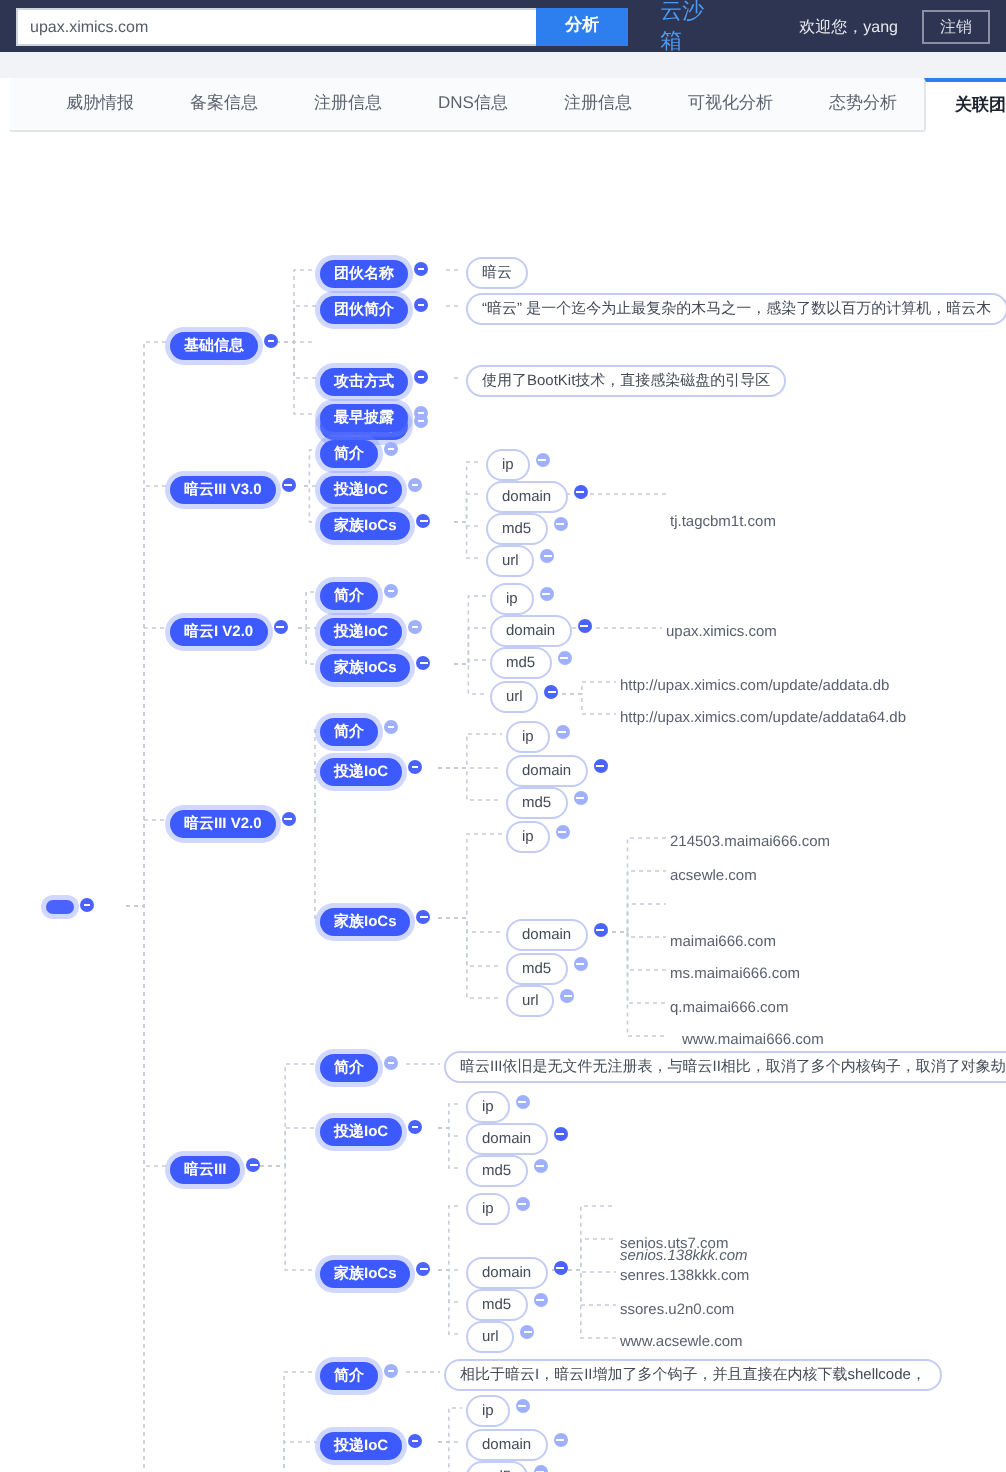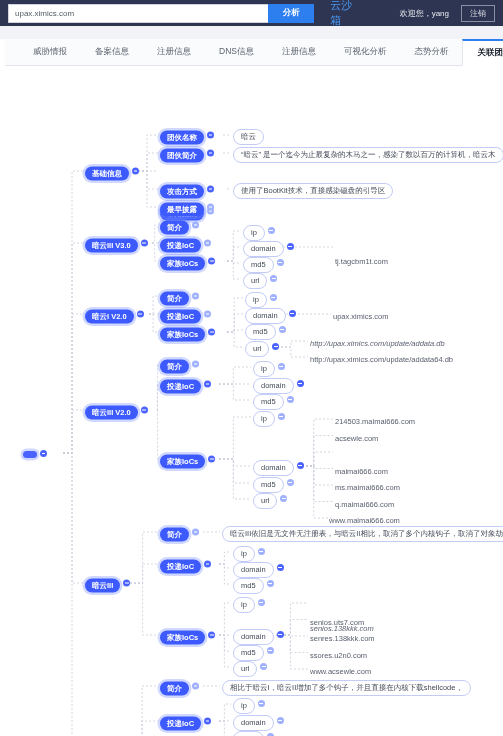--- a/index.html
+++ b/index.html
@@ -301,21 +301,21 @@
       <div class="node" style="left: 330px; top: 181px; margin-top: 12px;"><span class="pill plain">tj.tagcbm1t.com</span></div>
       <div class="node" style="left: 80px; top: 248px;"><span class="pill solid">暗云I V2.0</span><span class="toggle"></span></div>
       <div class="node" style="left: 155px; top: 230px;"><span class="pill solid">简介</span><span class="toggle lite"></span></div>
       <div class="node" style="left: 155px; top: 248px;"><span class="pill solid">投递IoC</span><span class="toggle lite"></span></div>
       <div class="node" style="left: 155px; top: 266px;"><span class="pill solid">家族IoCs</span><span class="toggle"></span></div>
       <div class="node" style="left: 240px; top: 232px;"><span class="pill outline">ip</span><span class="toggle lite"></span></div>
       <div class="node" style="left: 240px; top: 248px;"><span class="pill outline">domain</span><span class="toggle"></span></div>
       <div class="node" style="left: 240px; top: 264px;"><span class="pill outline">md5</span><span class="toggle lite"></span></div>
       <div class="node" style="left: 240px; top: 281px;"><span class="pill outline">url</span><span class="toggle"></span></div>
       <div class="node" style="left: 328px; top: 248px;"><span class="pill plain">upax.ximics.com</span></div>
-      <div class="node" style="left: 305px; top: 275px; font-style: italic;"><span class="pill plain">http://upax.ximics.com/update/addata.db</span></div>
+      <div class="node" style="left: 305px; top: 275px;"><span class="pill plain">http://upax.ximics.com/update/addata.db</span></div>
       <div class="node" style="left: 305px; top: 291px;"><span class="pill plain">http://upax.ximics.com/update/addata64.db</span></div>
       <div class="node" style="left: 80px; top: 344px;"><span class="pill solid">暗云III V2.0</span><span class="toggle"></span></div>
       <div class="node" style="left: 155px; top: 298px;"><span class="pill solid">简介</span><span class="toggle lite"></span></div>
       <div class="node" style="left: 155px; top: 318px;"><span class="pill solid">投递IoC</span><span class="toggle"></span></div>
       <div class="node" style="left: 155px; top: 393px;"><span class="pill solid">家族IoCs</span><span class="toggle"></span></div>
       <div class="node" style="left: 248px; top: 301px;"><span class="pill outline">ip</span><span class="toggle lite"></span></div>
       <div class="node" style="left: 248px; top: 318px;"><span class="pill outline">domain</span><span class="toggle"></span></div>
       <div class="node" style="left: 248px; top: 334px;"><span class="pill outline">md5</span><span class="toggle lite"></span></div>
       <div class="node" style="left: 248px; top: 351px;"><span class="pill outline">ip</span><span class="toggle lite"></span></div>
       <div class="node" style="left: 248px; top: 400px;"><span class="pill outline">domain</span><span class="toggle"></span></div>
@@ -338,20 +338,20 @@
       <div class="node" style="left: 155px; top: 655px;"><span class="pill solid">投递IoC</span><span class="toggle"></span></div>
       <div class="node" style="left: 228px; top: 638px;"><span class="pill outline">ip</span><span class="toggle lite"></span></div>
       <div class="node" style="left: 228px; top: 655px;"><span class="pill outline">domain</span><span class="toggle lite"></span></div>
       <div class="node" style="left: 228px; top: 671px;"><span class="pill outline">md5</span><span class="toggle lite"></span></div>
       <div class="node" style="left: 217px; top: 620px;"><span class="pill outline">相比于暗云I，暗云II增加了多个钩子，并且直接在内核下载shellcode，</span></div>
       <div class="node" style="left: 330px; top: 353px;"><span class="pill plain">214503.maimai666.com</span></div>
       <div class="node" style="left: 330px; top: 369.5px;"><span class="pill plain">acsewle.com</span></div>
       <div class="node" style="left: 330px; top: 402.5px;"><span class="pill plain">maimai666.com</span></div>
       <div class="node" style="left: 330px; top: 419px;"><span class="pill plain">ms.maimai666.com</span></div>
       <div class="node" style="left: 330px; top: 435.5px;"><span class="pill plain">q.maimai666.com</span></div>
-      <div class="node" style="left: 324px; top: 452px;"><span class="pill plain">www.maimai666.com</span></div>
+      <div class="node" style="left: 336px; top: 452px;"><span class="pill plain">www.maimai666.com</span></div>
       <div class="node" style="left: 305px; top: 560px; font-style: italic;"><span class="pill plain">senios.138kkk.com</span></div>
       <div class="node" style="left: 305px; top: 553.5px;"><span class="pill plain">senios.uts7.com</span></div>
       <div class="node" style="left: 305px; top: 570px;"><span class="pill plain">senres.138kkk.com</span></div>
       <div class="node" style="left: 305px; top: 586.5px;"><span class="pill plain">ssores.u2n0.com</span></div>
       <div class="node" style="left: 305px; top: 603px;"><span class="pill plain">www.acsewle.com</span></div>
     </div>
 </div>
 
 </body></html>

